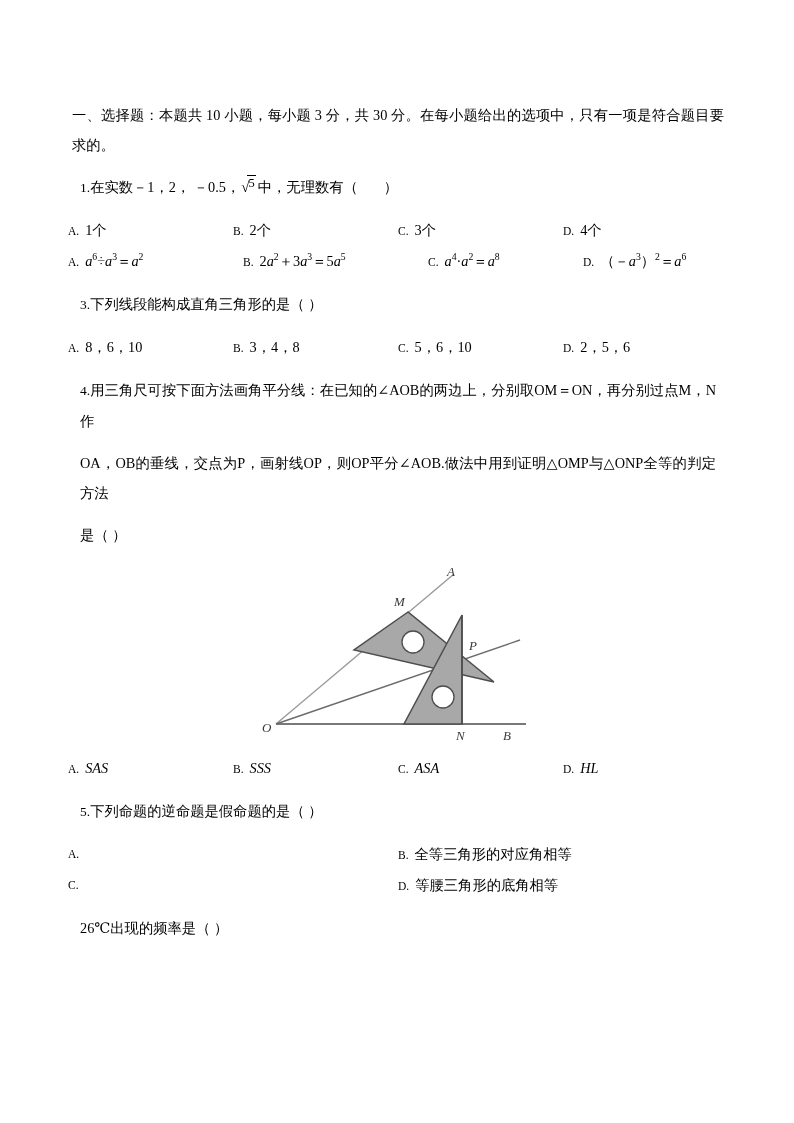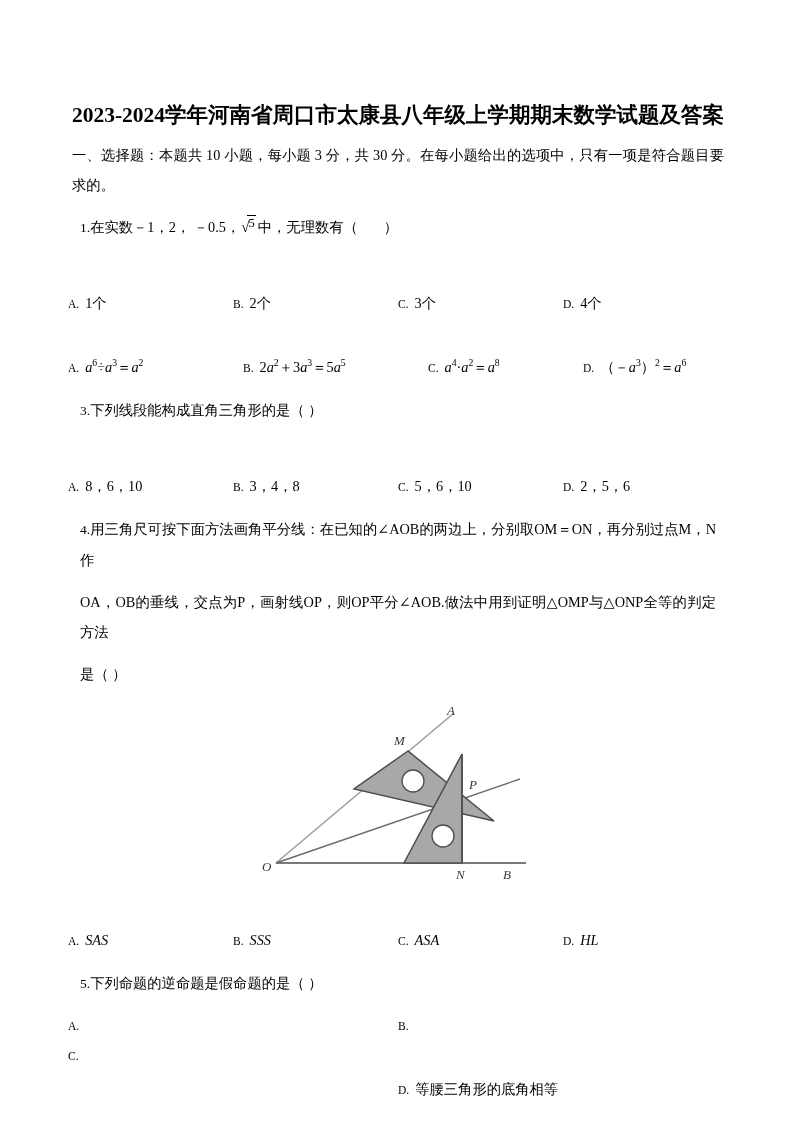--- a/index.html
+++ b/index.html
@@ -61,21 +61,21 @@
   }
   .opt {
     display: flex;
     align-items: baseline;
   }
   .opt-lbl {
     font-size: 11.5px;
     font-family: "Liberation Serif", "DejaVu Serif", serif;
     margin-right: 6px;
   }
-  .opt-txt { font-size: 14.3px; margin-top: 33px; }
+  .opt-txt { font-size: 14.3px; }
 
   
   .opts-4 .opt { width: 165px; }
   
   .opts-2 { flex-wrap: wrap; }
   .opts-2 .opt { width: 330px; }
 
   .mi {
     font-style: italic;
     font-family: "Liberation Serif", "DejaVu Serif", serif;
@@ -109,21 +109,20 @@
     text-align: center;
     margin: 4px 0 2px 0;
   }
 </style>
 </head>
 <body>
 
 <div class="page">
   <div class="content">
 
-    <h1 class="doc-title">2023-2024学年河南省周口市太康县八年级上学期期末数学试题及答案</h1>
 
     <p class="para">一、选择题：本题共 10 小题，每小题 3 分，共 30 分。在每小题给出的选项中，只有一项是符合题目要求的。</p>
 
     <p class="qtext">
       <span class="num">1.</span><span>在实数</span><span class="mn">－1，2， －0.5，</span><span class="rad"><span class="rsign">√</span><span class="rnum">5</span></span><span>中，无理数有（</span><span style="display:inline-block;width:26px"></span><span>）</span>
     </p>
 
     <div class="opts opts-4">
       <div class="opt">
         <span class="opt-lbl">A.</span>
@@ -244,20 +243,21 @@
     <p class="qtext">
       <span class="num">5.</span><span>下列命题的逆命题是假命题的是（    ）</span>
     </p>
 
     <div class="opts opts-2">
       <div class="opt">
         <span class="opt-lbl">A.</span>
       </div>
       <div class="opt">
         <span class="opt-lbl">B.</span>
+        <span class="opt-txt">全等三角形的对应角相等</span>
       </div>
       <div class="opt">
         <span class="opt-lbl">C.</span>
       </div>
       <div class="opt">
         <span class="opt-lbl">D.</span>
         <span class="opt-txt">等腰三角形的底角相等</span>
       </div>
     </div>
 

